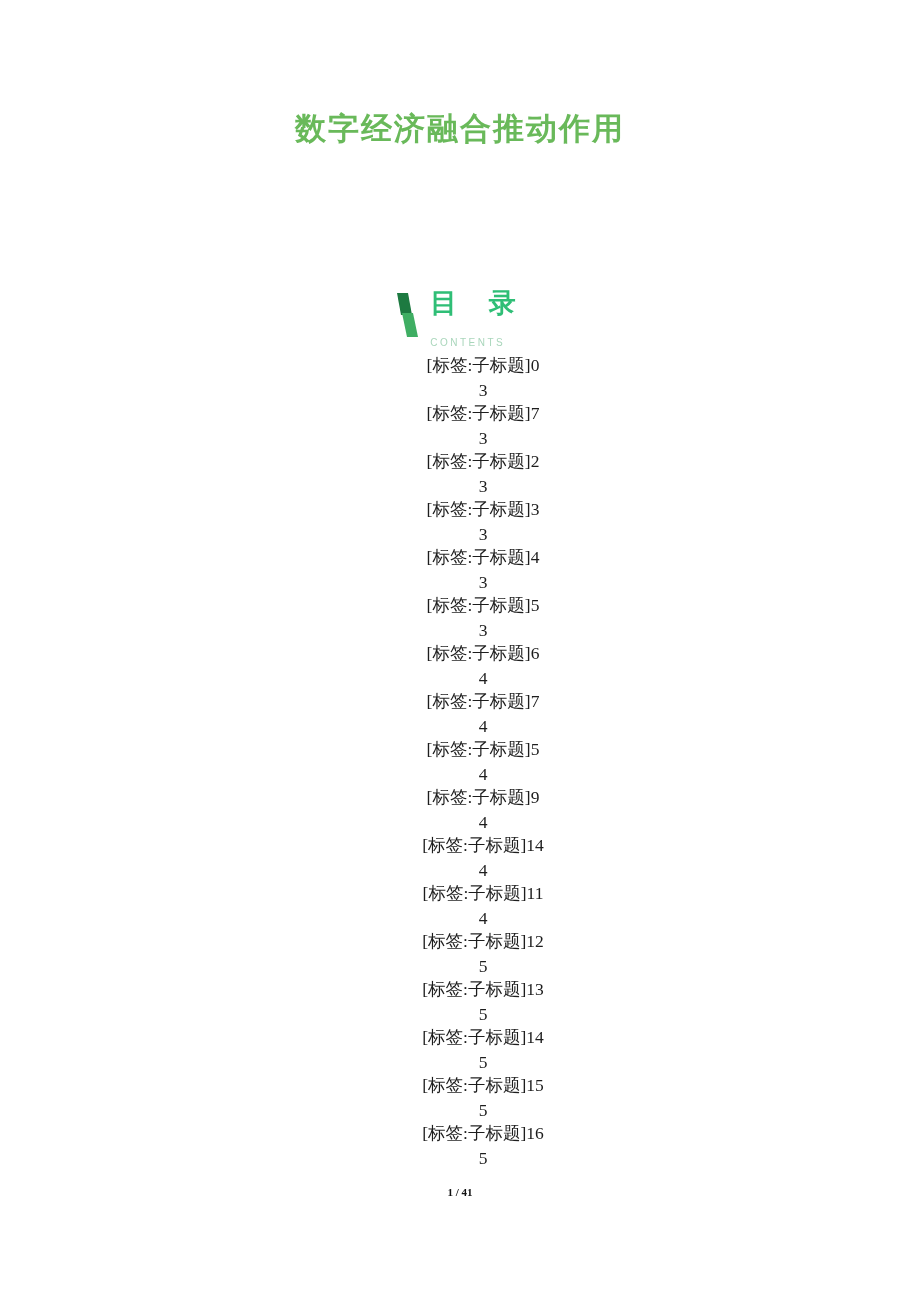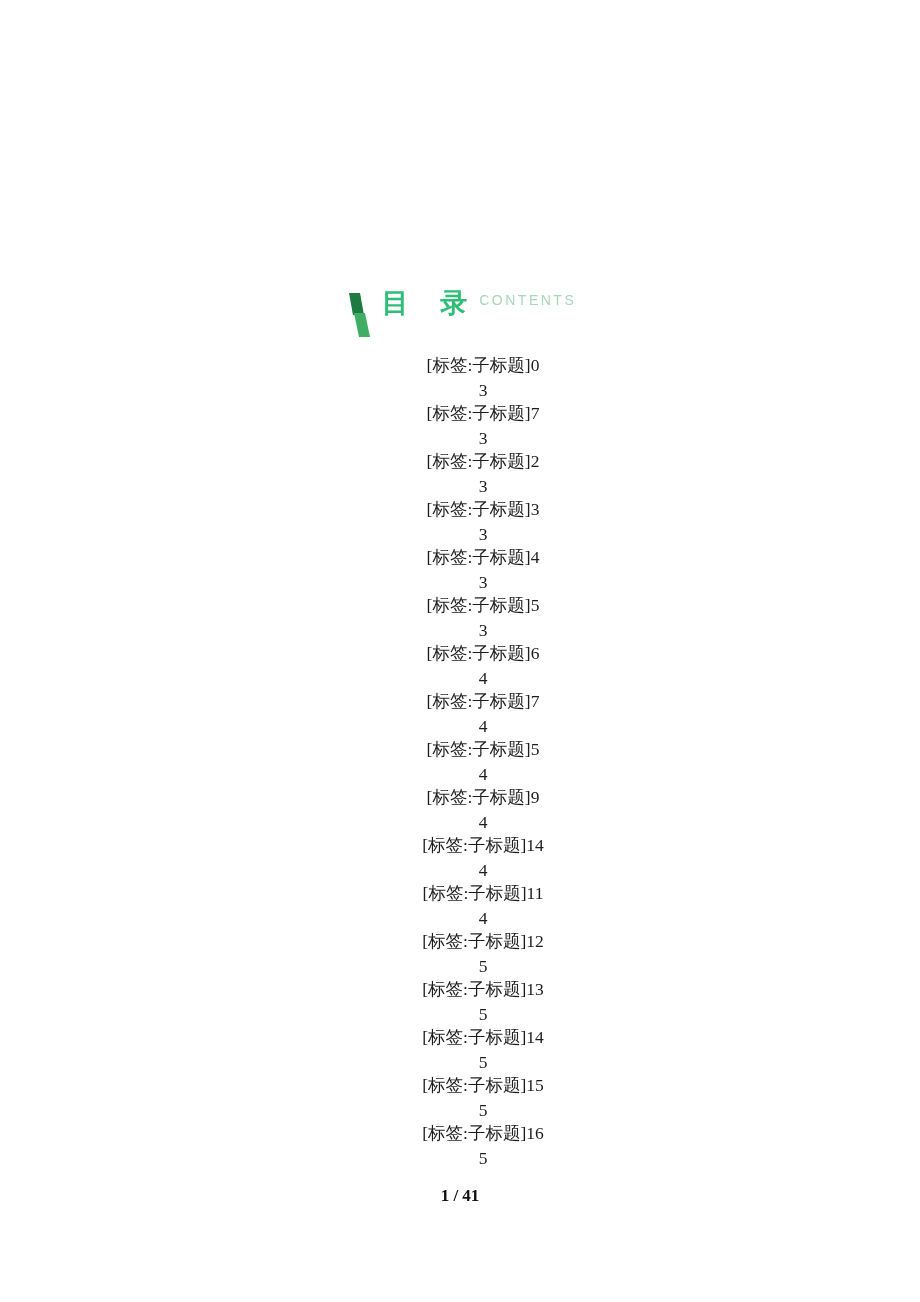--- a/index.html
+++ b/index.html
@@ -35,35 +35,35 @@
   .toc-header {
     position: absolute;
     top: 288px;
     left: 0;
     width: 100%;
     display: flex;
     justify-content: center;
     align-items: flex-start;
   }
   .toc-icon { display: inline-block; margin-right: 11px; margin-top: 4px; }
-  .toc-header-text { display: flex; flex-direction: row; justify-content: space-between; }
+  .toc-header-text { display: flex; flex-direction: column; justify-content: space-between; }
   .toc-heading {
     font-family: "Liberation Sans", "DejaVu Sans", sans-serif;
     font-weight: bold;
     font-size: 27px;
     line-height: 1.15;
     letter-spacing: 12px;
     color: var(--toc-heading-green);
     white-space: nowrap;
   }
   .toc-subheading {
     font-family: "Liberation Sans", "DejaVu Sans", sans-serif;
-    font-size: 14px;
+    font-size: 10px;
     letter-spacing: 2.5px;
-    margin-top: 4px;
+    margin-top: 18px;
     color: var(--toc-subheading-green);
     white-space: nowrap;
   }
   .toc-list {
     position: absolute;
     top: 353px;
     left: 172px;
     width: 622px;
   }
   .toc-row {
@@ -85,29 +85,30 @@
   }
   .toc-page { white-space: nowrap; }
   .footer {
     position: absolute;
     top: 1186px;
     left: 0;
     width: 100%;
     text-align: center;
     font-family: "Liberation Serif", "DejaVu Serif", serif;
     font-weight: bold;
-    font-size: 17px;
+    font-size: 11px;
     color: #111111;
   }
 </style>
 </head>
 <body>
 
 <div class="doc">
 
+  <h1 class="title">数字经济融合推动作用</h1>
 
   <div class="toc-header">
     <span class="toc-icon">
       <svg width="27" height="46" viewBox="0 0 27 46" aria-hidden="true">
         <polygon points="5,1 16,1 20,23 9,23" fill="var(--icon-dark-green)"></polygon>
         <polygon points="10,21 21,21 26,45 15,45" fill="var(--icon-light-green)"></polygon>
       </svg>
     </span>
     <div class="toc-header-text">
       <div class="toc-heading">目 录</div>

